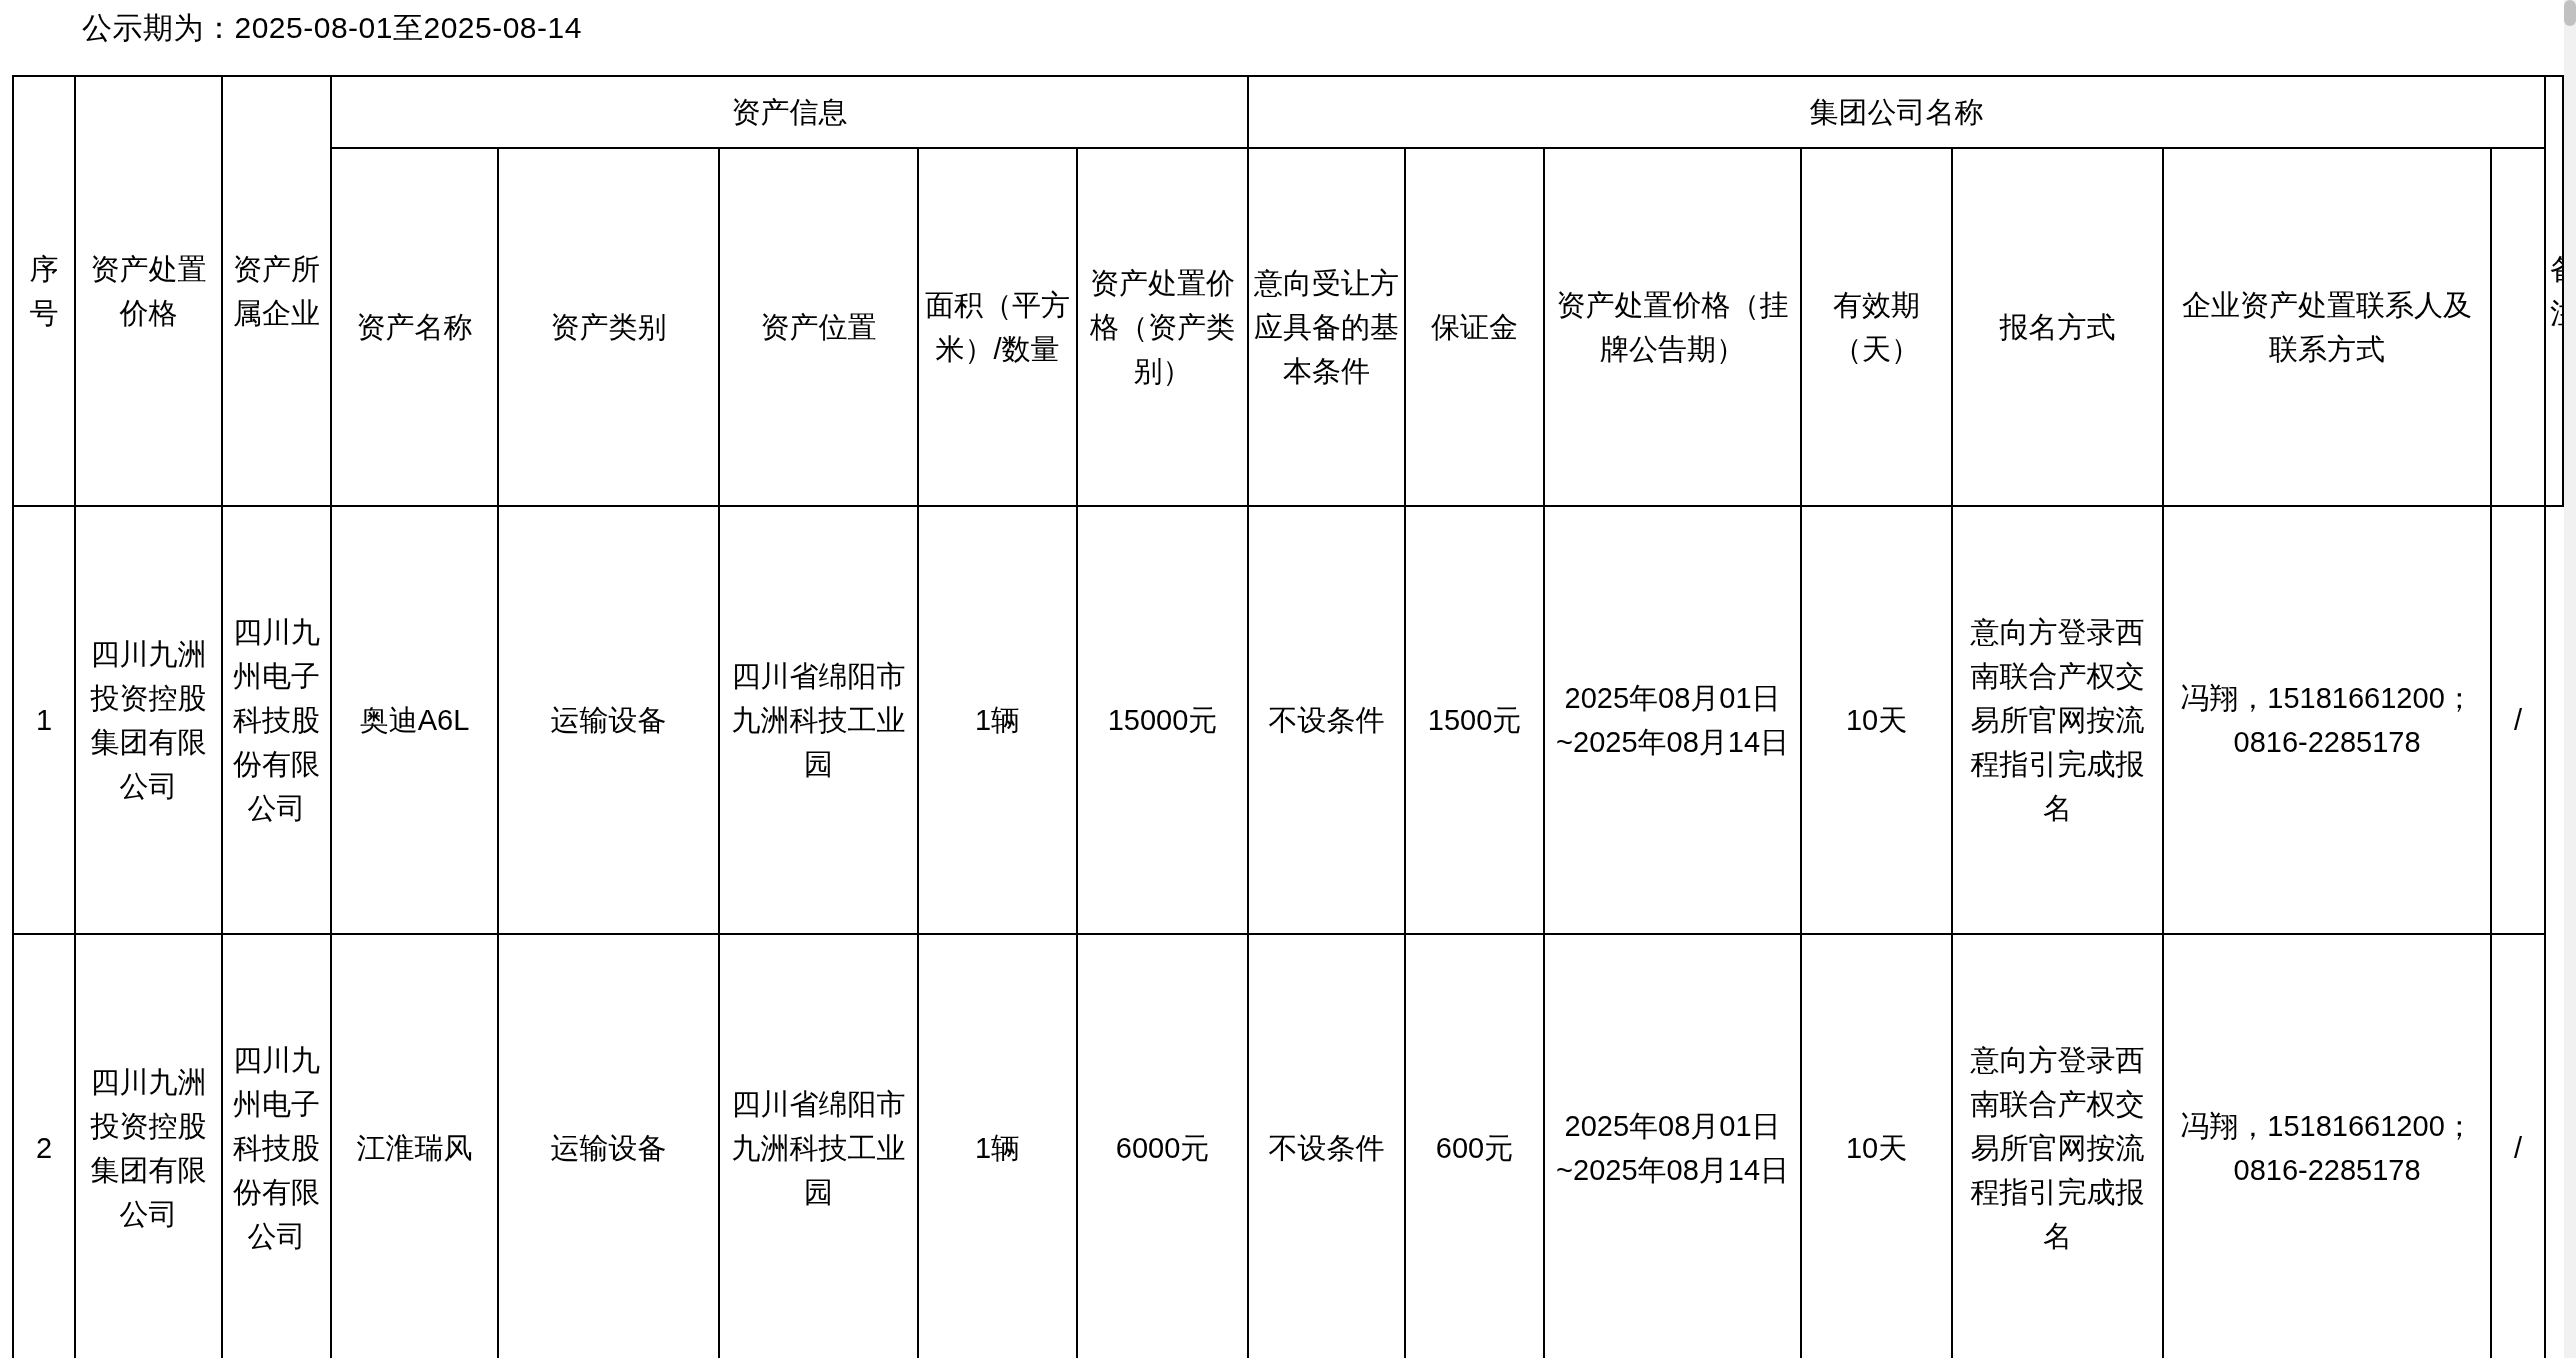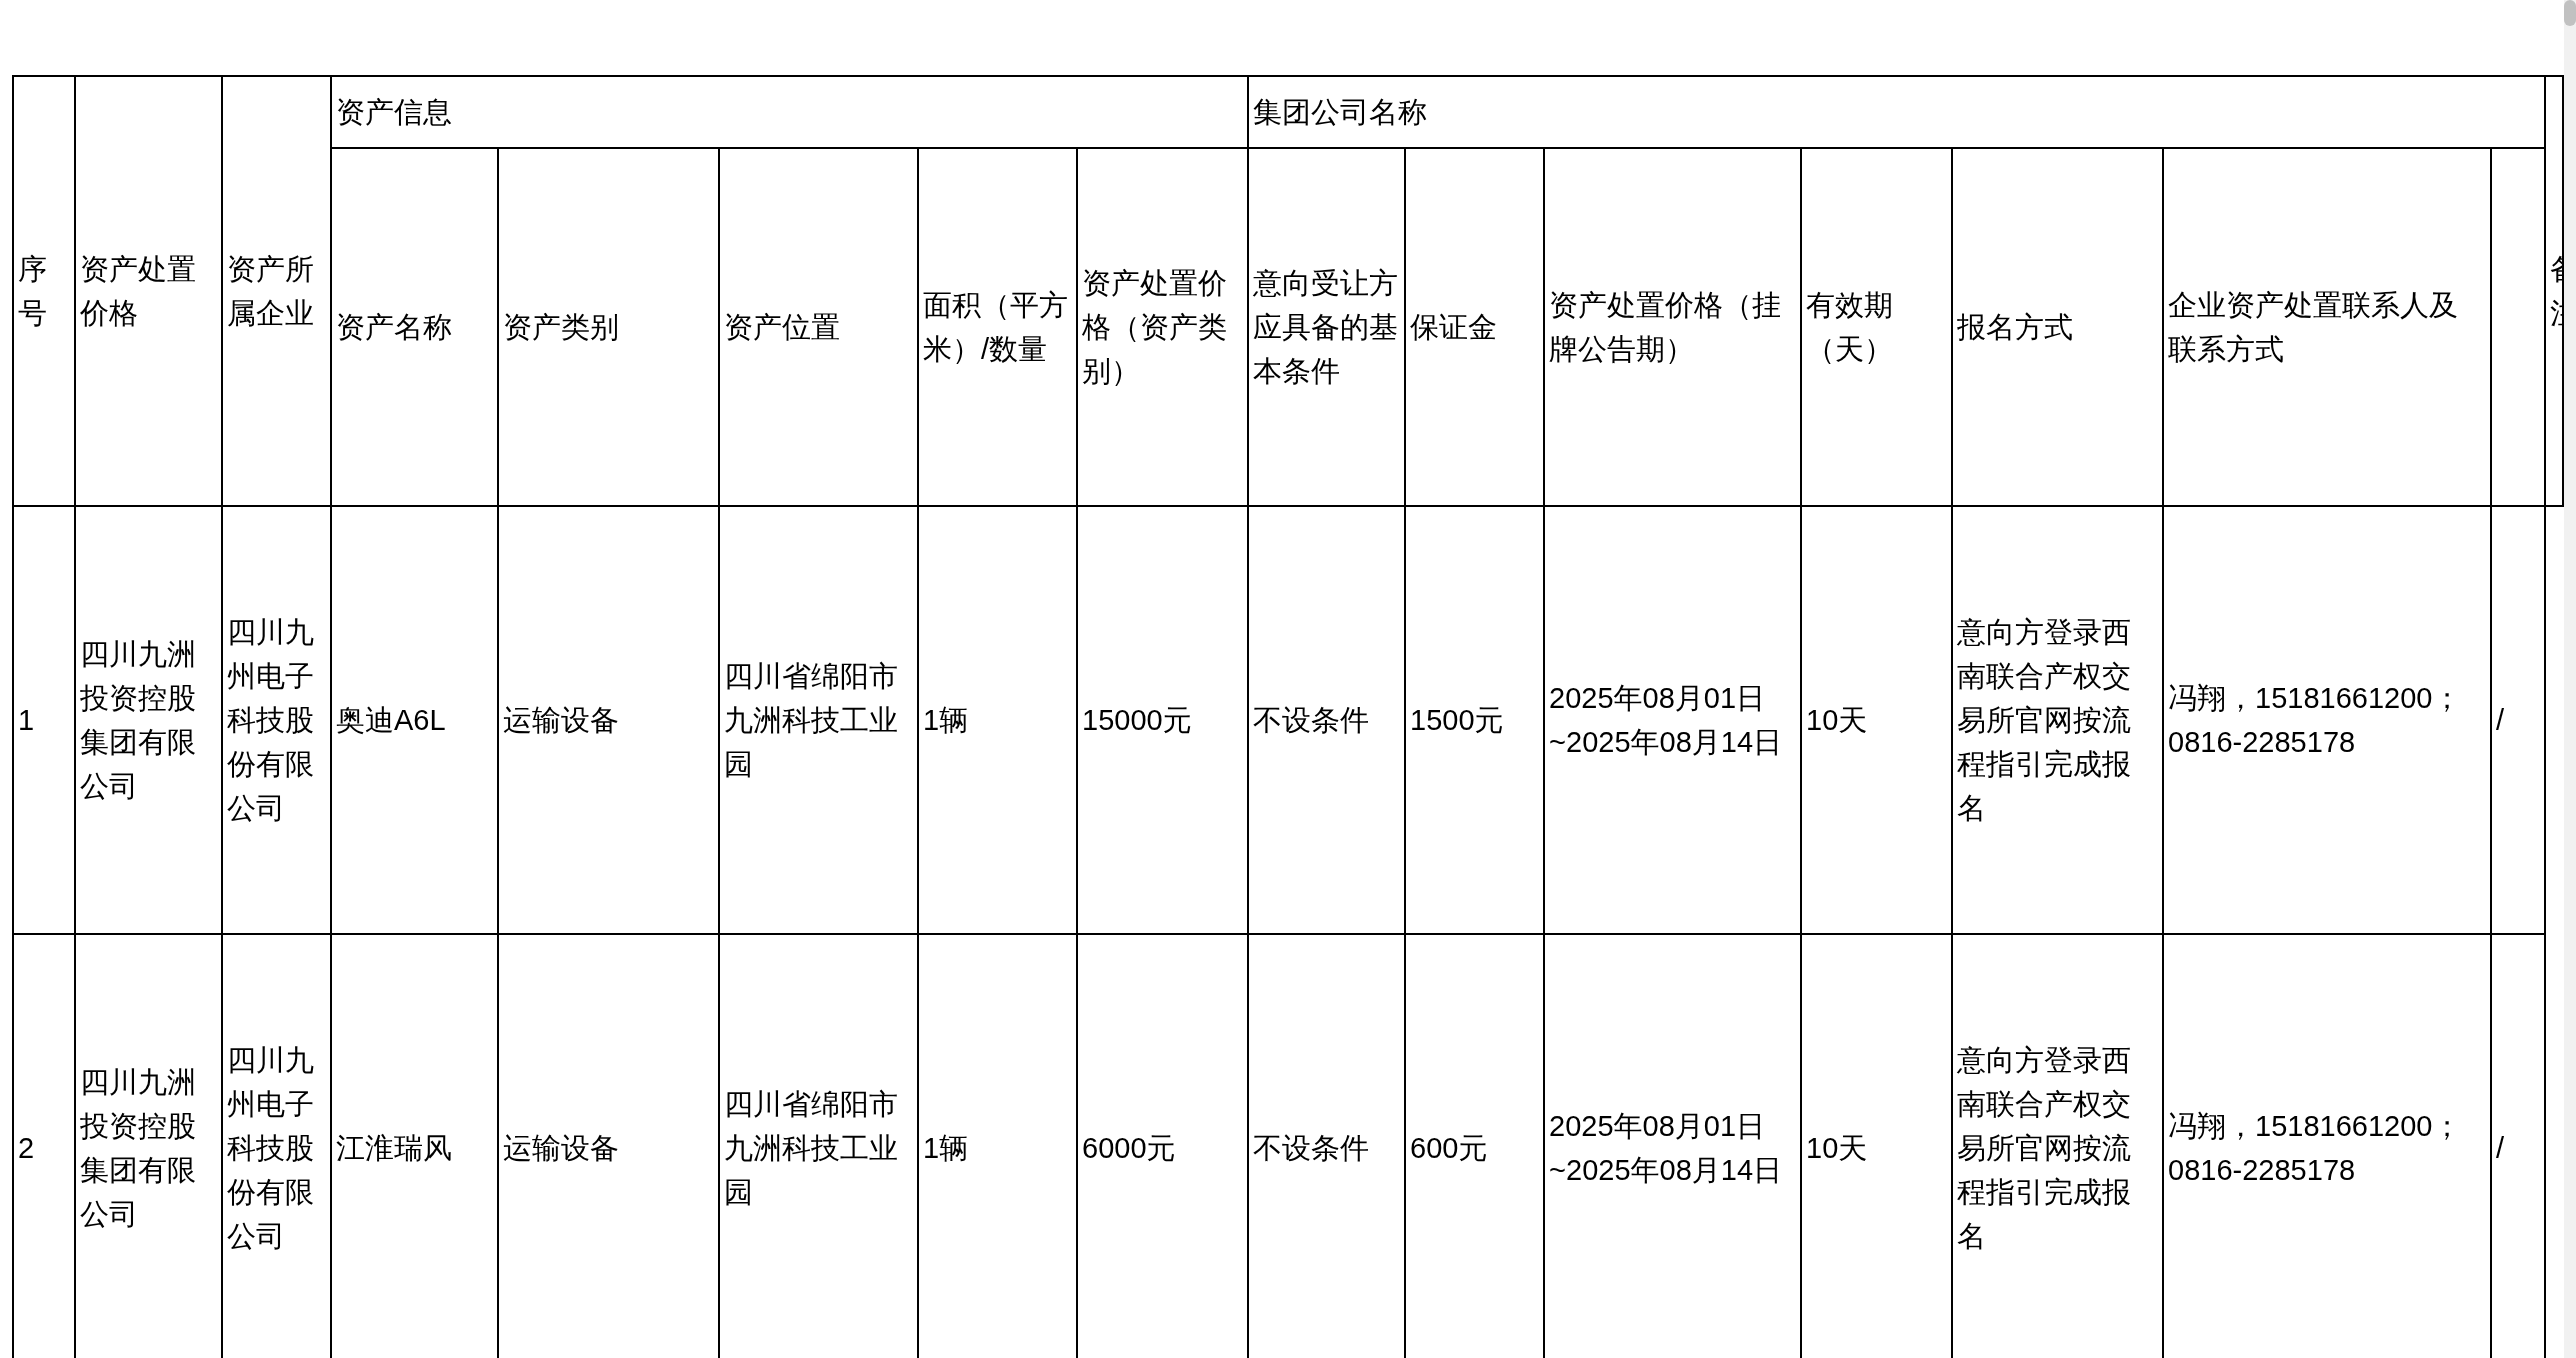--- a/index.html
+++ b/index.html
@@ -35,20 +35,21 @@
     top: 75px;
     width: 2552px;
   }
   table.disposal {
     border-collapse: collapse;
     table-layout: fixed;
     width: 2552px;
   }
   table.disposal td, table.disposal th {
     border: 2px solid #000000;
+    text-align: center;
     vertical-align: middle;
     font-weight: normal;
     font-size: 29px;
     line-height: 44px;
     padding: 4px 4px;
     word-wrap: break-word;
     overflow-wrap: break-word;
   }
   .grp-head {
     font-size: 30px;
@@ -97,20 +98,21 @@
     height: 26px;
     background: #c1c1c1;
     border-radius: 6px;
   }
 </style>
 </head>
 <body>
 
 <div class="page">
 
+  <div class="notice-line">公示期为：2025-08-01至2025-08-14</div>
 
   <div class="table-wrap">
     <table class="disposal">
       <colgroup>
         <col class="c-seq">
           <col class="c-group">
           <col class="c-ent">
           <col class="c-aname">
         <col class="c-atype">
           <col class="c-aloc">

